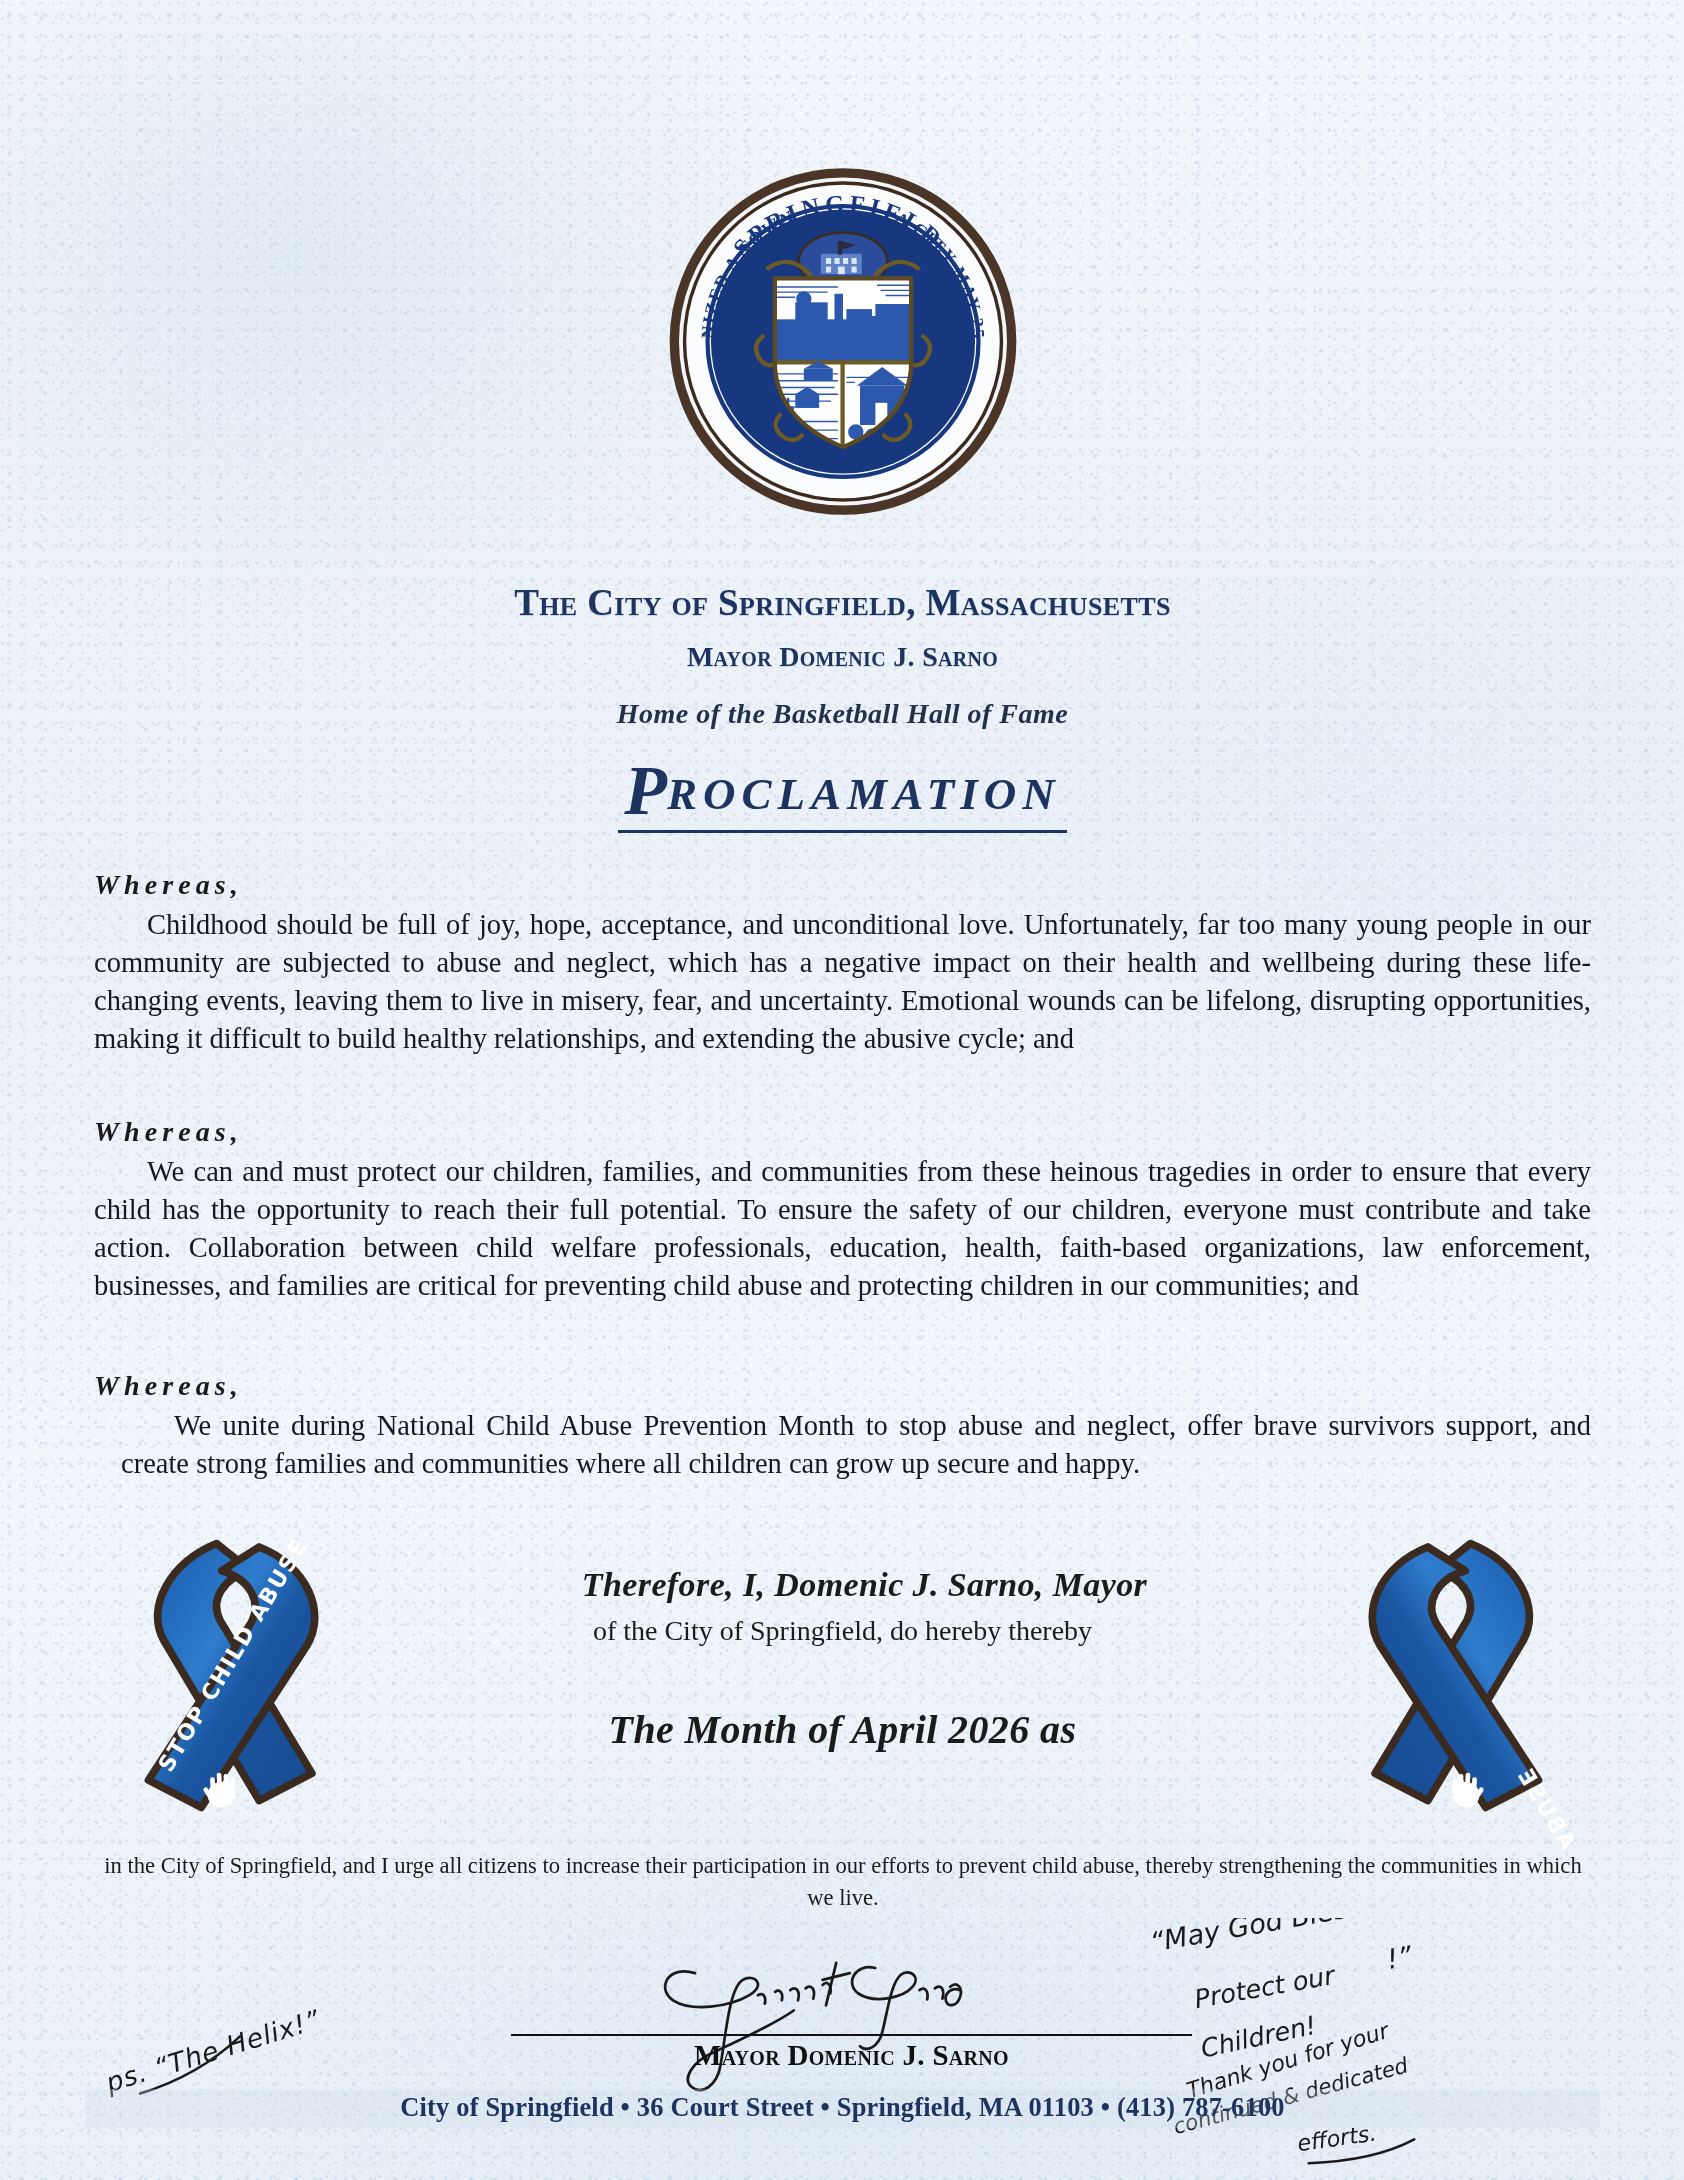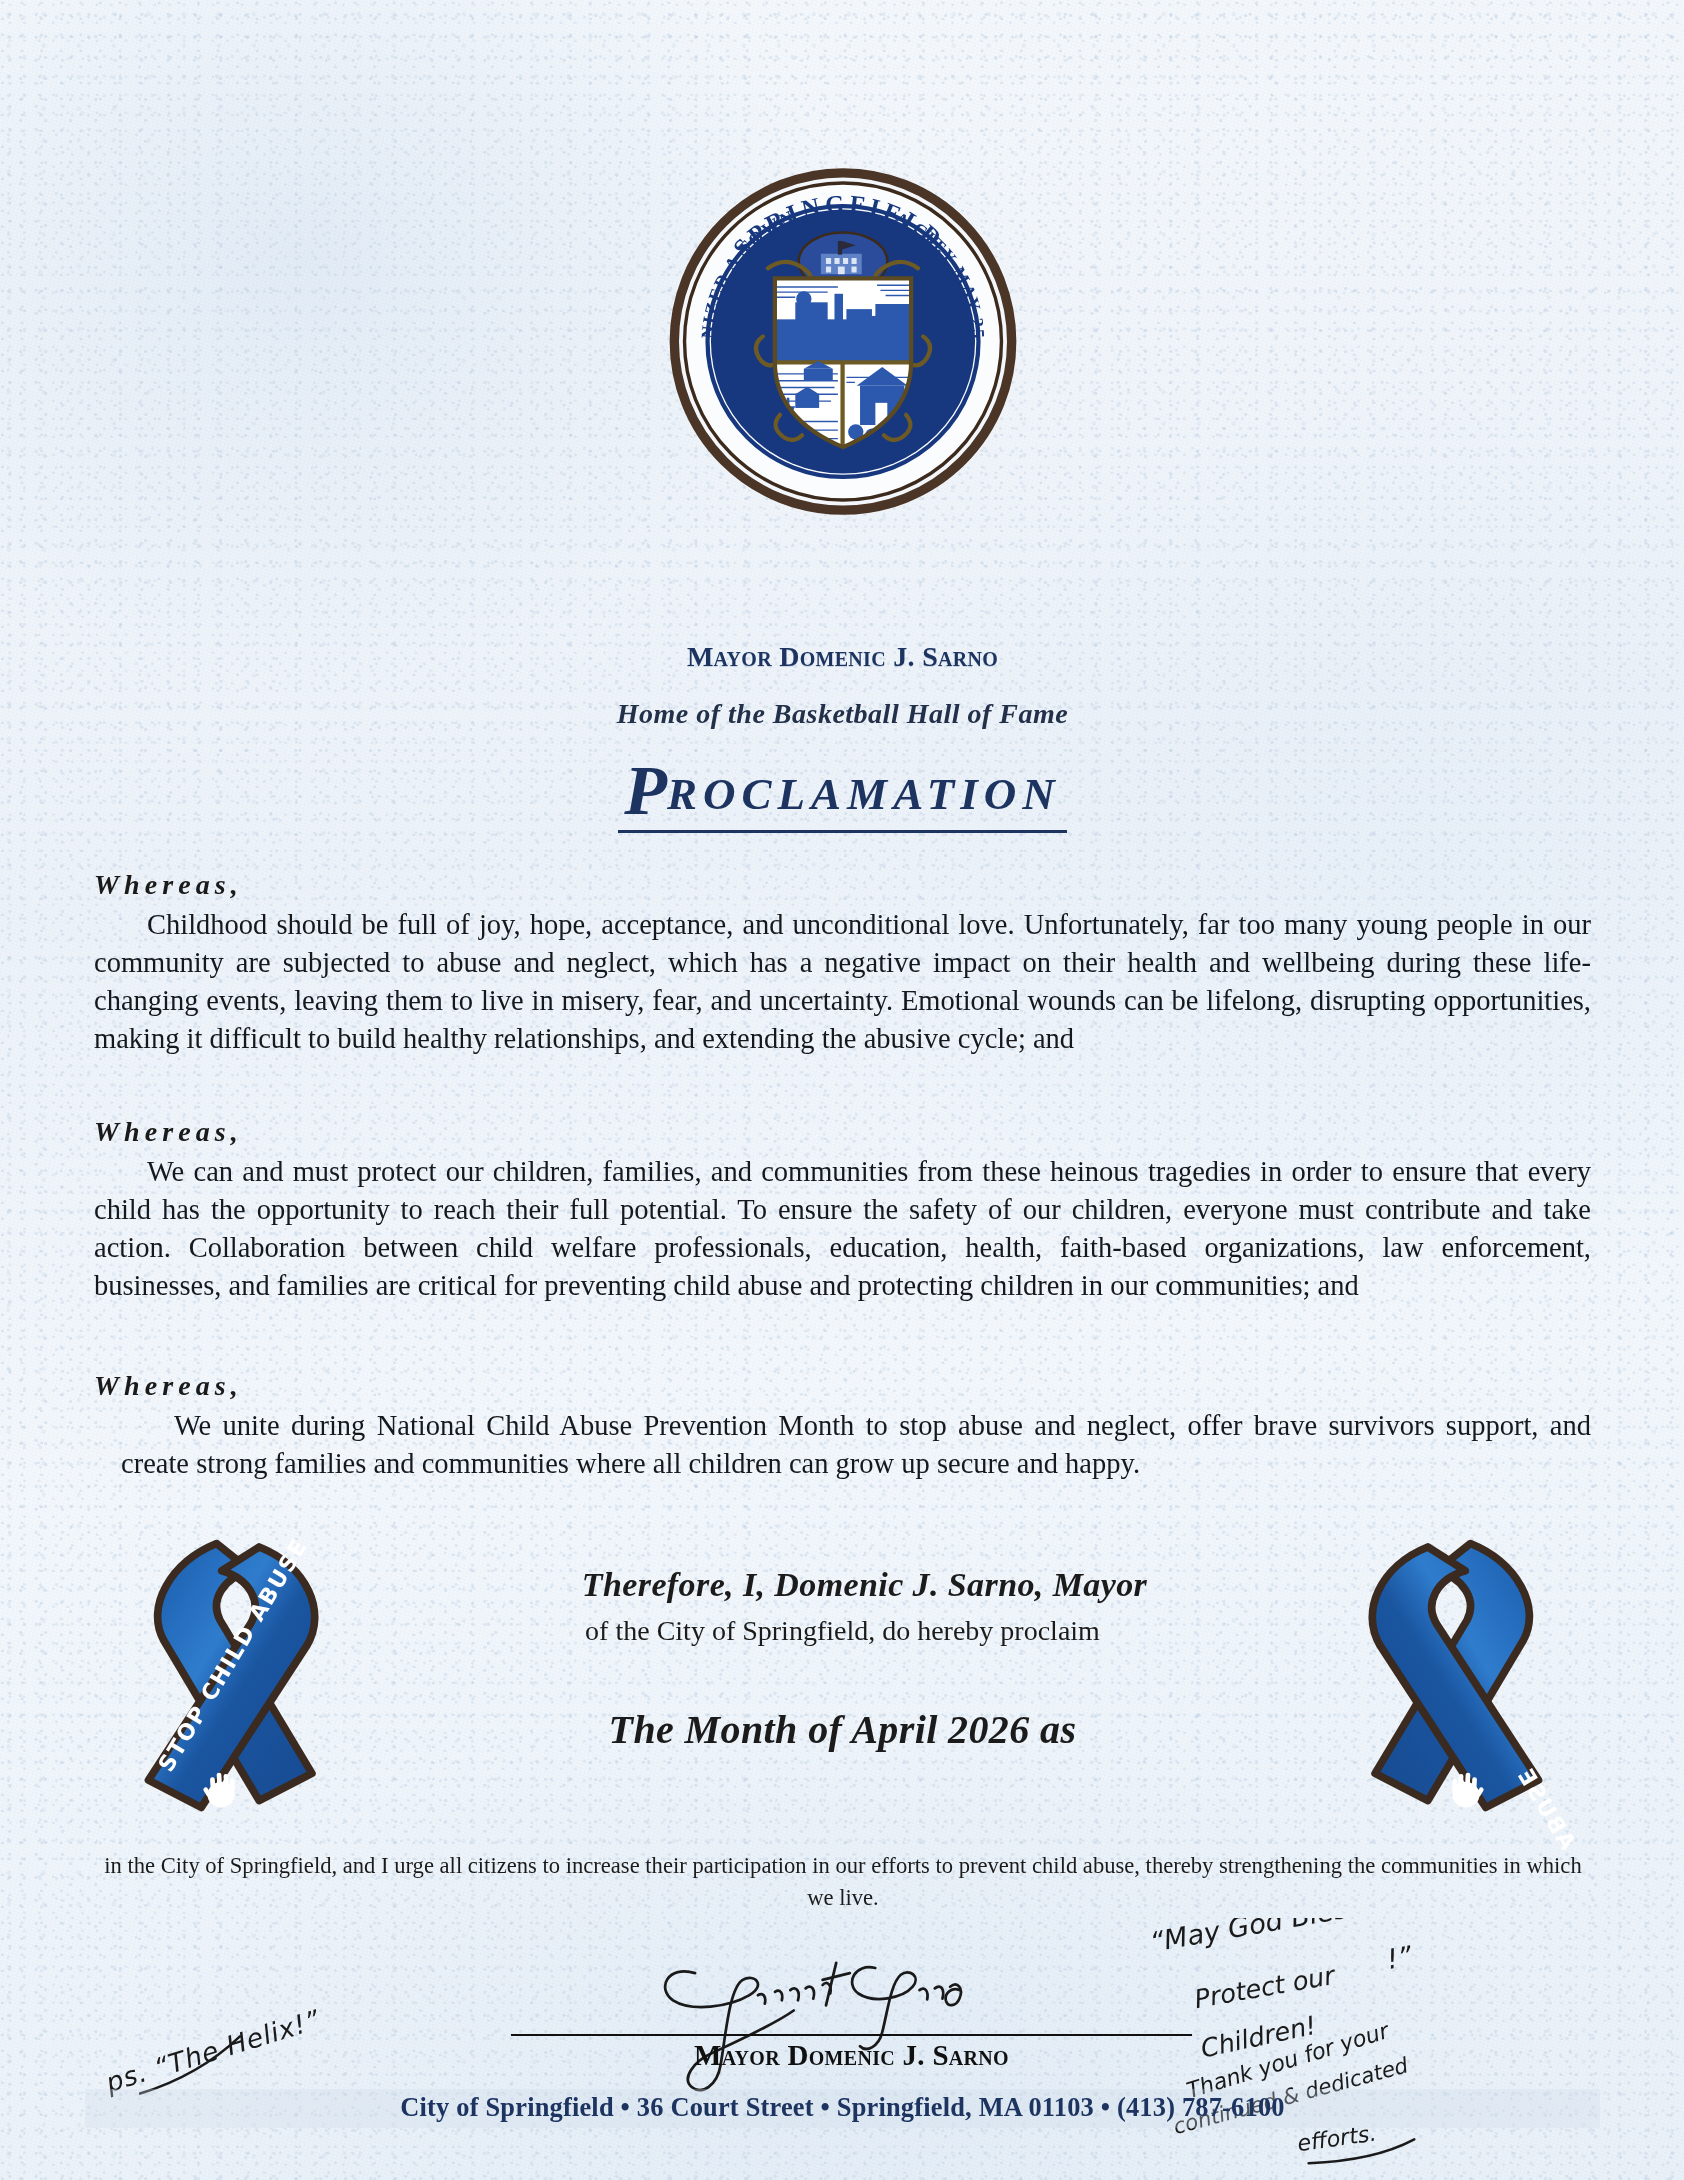--- a/index.html
+++ b/index.html
@@ -264,20 +264,21 @@
         </g>
         <g stroke="#2c59ad" stroke-width="1.5">
           <line x1="210" y1="248" x2="284" y2="248"></line>
           <line x1="210" y1="254" x2="220" y2="254"></line>
         </g>
       </g>
       <path d="M126,132 L286,132 L286,230 Q286,296 206,330 Q126,296 126,230 Z" fill="none" stroke="#5b4a22" stroke-width="5"></path>
     </svg>
   </div>
 
+  <div class="hdr-city">The City of Springfield, Massachusetts</div>
   <div class="hdr-mayor">Mayor Domenic J. Sarno</div>
   <div class="hdr-home">Home of the Basketball Hall of Fame</div>
 
   <div class="proclamation">
     <span class="inner">
       <span class="proc-p">P</span><span class="proc-rest">ROCLAMATION</span>
     </span>
   </div>
 
   <div class="body-col" style="top:869px;">
@@ -347,21 +348,21 @@
         <rect x="6" y="5" width="5.5" height="17" rx="2.7"></rect>
         <rect x="14" y="0" width="5.5" height="22" rx="2.7"></rect>
         <rect x="22" y="2" width="5.5" height="20" rx="2.7"></rect>
         <rect x="29" y="8" width="5.5" height="15" rx="2.7"></rect>
         <rect x="-1" y="16" width="5.5" height="12" rx="2.7" transform="rotate(-28 1.7 22)"></rect>
       </g>
     </svg>
   </div>
 
   <div class="therefore">Therefore, I, Domenic J. Sarno, Mayor</div>
-  <div class="ofcity">of the City of Springfield, do hereby proclaim</div>
+  <div class="ofcity">of the City of Springfield, do hereby thereby</div>
   <div class="month">The Month of April 2026 as</div>
 
 
   <div class="closing">
     <span>in the City of Springfield, and I urge all citizens to increase their participation in our efforts to prevent child abuse, thereby strengthening</span>
     <span>the communities in which we live.</span>
   </div>
 
   <div class="sig-ink">
     <svg width="392" height="153" viewBox="0 0 460 180">

